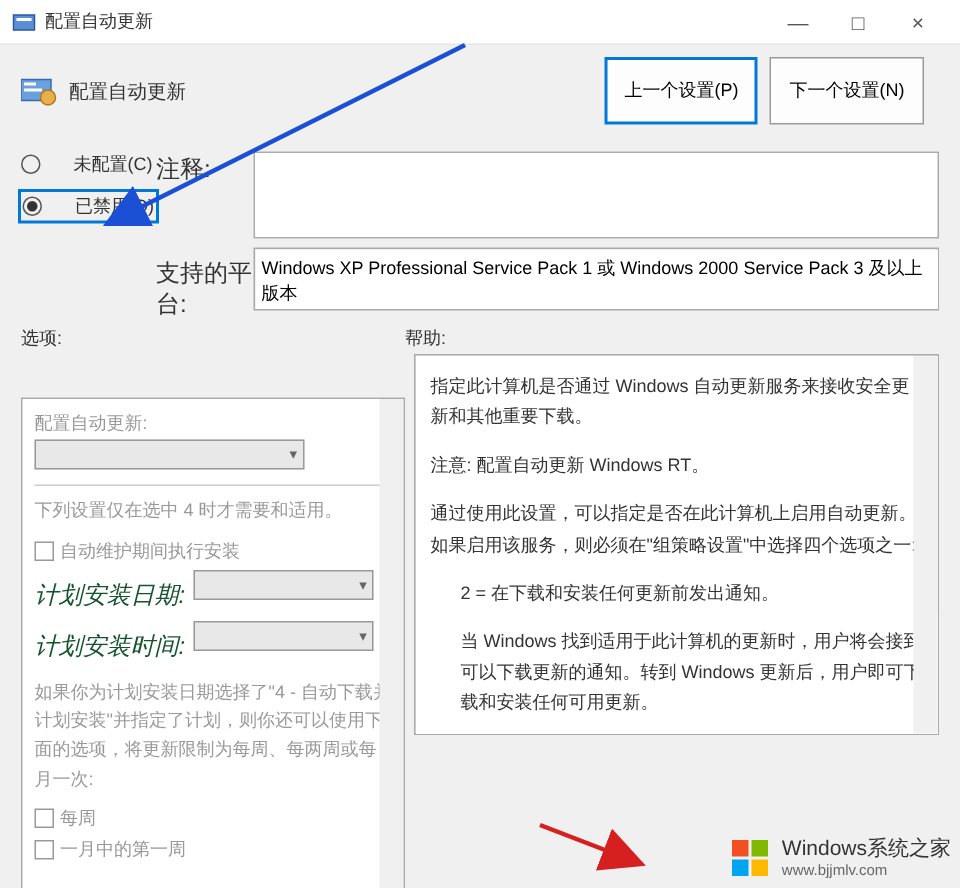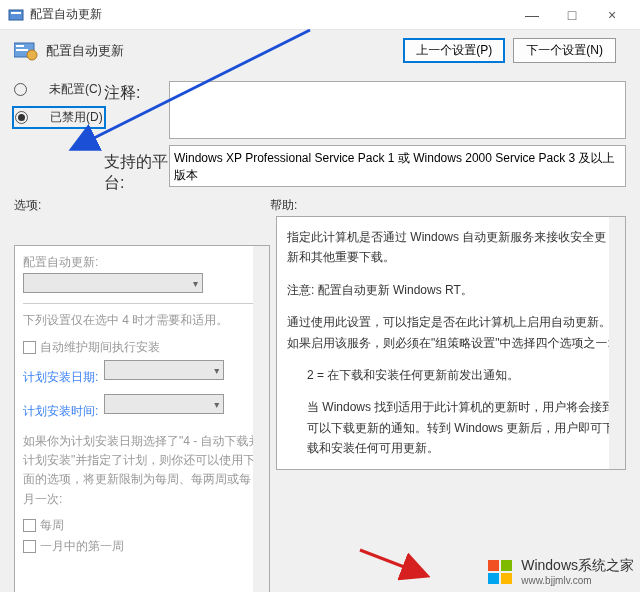--- a/index.html
+++ b/index.html
@@ -7,21 +7,21 @@
     .titlebar { height: 30px; background: #fff; display: flex; align-items: center; padding: 0 8px; border-bottom: 1px solid #e5e5e5; }
     .titlebar-icon { width: 16px; height: 16px; margin-right: 6px; }
     .titlebar-text { flex: 1; font-size: 12px; color: #333; }
     .titlebar-btns { display: flex; }
     .tb-btn { width: 40px; height: 30px; display: flex; align-items: center; justify-content: center; color: #555; font-size: 14px; }
     .header-row { display: flex; align-items: center; padding: 8px 14px; }
     .header-icon { width: 24px; height: 20px; margin-right: 8px; }
     .header-title { font-size: 13px; flex: 1; }
     .nav-btns { display: flex; gap: 8px; margin-right: 10px; }
     .btn { border: 1px solid #999; background: #fdfdfd; padding: 3px 12px; font-size: 12px; }
-    .btn.active { border: 2px solid #0078d7; padding: 2px 11px; }
+    .btn.active { border: 2px solid #0078d7; padding: 12px 11px; }
     .config-row { display: flex; padding: 4px 14px 4px 14px; align-items: flex-start; }
     .radios { width: 90px; display: flex; flex-direction: column; gap: 10px; padding-top: 6px; }
     .radio-item { display: flex; align-items: center; gap: 22px; font-size: 12px; }
     .radio-circle { width: 13px; height: 13px; border: 1px solid #555; border-radius: 50%; display: inline-flex; align-items: center; justify-content: center; }
     .radio-dot { width: 7px; height: 7px; background: #333; border-radius: 50%; }
     .radio-item.highlighted { outline: 2px solid #0078d7; padding: 1px; }
     .labels-col { width: 65px; display: flex; flex-direction: column; font-size: 16px; }
     .lbl { height: 24px; display: flex; align-items: center; }
     .lbl.comment { margin-top: 6px; }
     .lbl.platform { margin-top: 56px; }
@@ -36,21 +36,21 @@
     .panel-left { width: 256px; height: 390px; padding: 8px; font-size: 12px; margin-top: 29px; }
     .panel-right { flex: 1; height: 254px; padding: 10px; font-size: 12px; line-height: 1.7; }
     .opt-title { margin-bottom: 2px; }
     .combo { border: 1px solid #999; background: #e8e8e8; height: 20px; width: 180px; display: flex; align-items: center; justify-content: flex-end; padding: 0 4px; font-size: 10px; color: #666; margin-bottom: 10px; }
     .combo-sm { width: 120px; }
     .divider { border-top: 1px solid #ccc; margin: 4px 0 8px; }
     .opt-note { color: #999; margin-bottom: 10px; }
     .chk-row { display: flex; align-items: center; gap: 4px; margin: 4px 0; font-size: 12px; }
     .chk { width: 13px; height: 13px; border: 1px solid #999; background: #fff; }
     .gray-txt { color: #999; }
-    .opt-label { color: #3b82f6; margin: 6px 0 2px; font-size: 12px; }
+    .opt-label { color: #14532d; margin: 6px 0 2px; font-size: 16px; font-style: italic; }
     .opt-inline { display: flex; align-items: center; gap: 6px; margin-bottom: 4px; }
     .help-p { margin-bottom: 12px; }
     .indent { padding-left: 20px; }
     .scrollbar-v { position: absolute; right: 0; top: 0; bottom: 0; width: 16px; background: #f0f0f0; }
     .scrollbar-h { position: absolute; left: 0; right: 0; bottom: 0; height: 16px; background: #f0f0f0; }
     .arrow-annotation { position: absolute; pointer-events: none; z-index: 100; }
     .watermark { position: absolute; right: 6px; bottom: 6px; display: flex; align-items: center; gap: 7px; z-index: 50; }
     .wm-text { font-size: 14px; color: #333; }
     .wm-url { font-size: 10px; color: #666; }
   </style>

